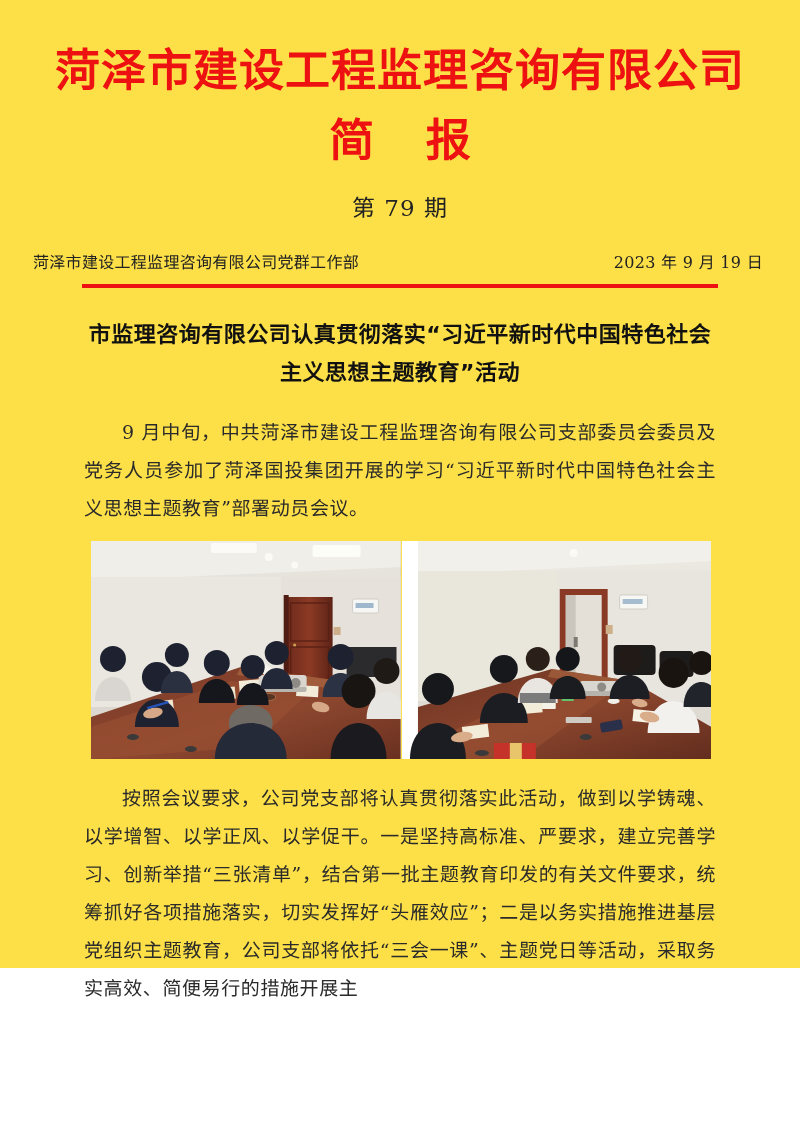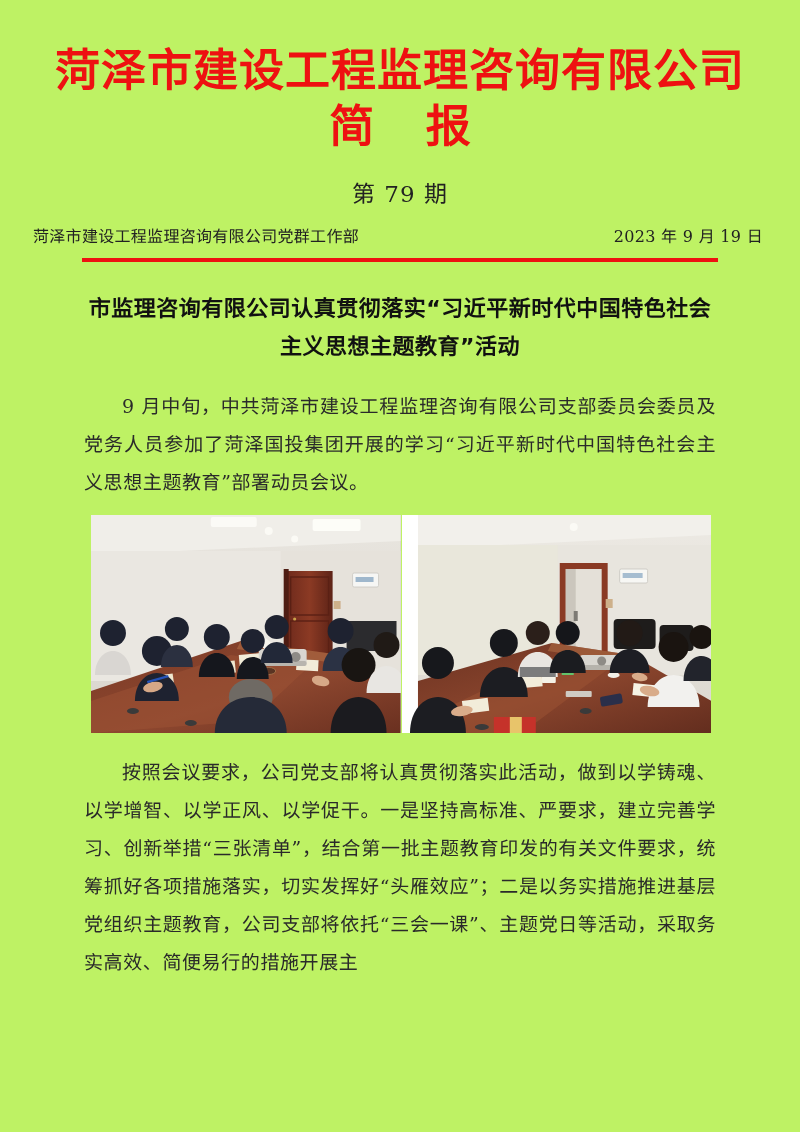--- a/index.html
+++ b/index.html
@@ -15,43 +15,43 @@
     overflow: hidden;
     font-family: "DejaVu Serif", "Liberation Serif", serif;
     color: #1a1a1a;
     -webkit-font-smoothing: antialiased;
   }
 
   .page {
     position: absolute;
     left: 0; top: 0;
     width: 800px;
-    height: 1132px;
-    background: #bef264;
+    height: 968px;
+    background: #fde047;
   }
 
   
   .masthead {
     padding-top: 46px;
   }
   .masthead-line1,
   .masthead-line2 {
     text-align: center;
     color: #ee1111;
     font-family: "DejaVu Serif", "Liberation Serif", serif;
     font-weight: 700;
     letter-spacing: 1px;
     line-height: 1.12;
   }
   .masthead-line1 {
     font-size: 45px;
   }
   .masthead-line2 {
     font-size: 45px;
-    margin-top: 6px;
+    margin-top: 20px;
     letter-spacing: 18px;
     text-indent: 18px;
   }
 
   .issue-no {
     text-align: center;
     font-size: 23px;
     margin-top: 22px;
     letter-spacing: 1px;
     color: #222;
@@ -61,21 +61,21 @@
     margin-top: 14px;
     padding: 0 33px;
     display: flex;
     justify-content: space-between;
     align-items: baseline;
     font-size: 16px;
     color: #222;
     letter-spacing: 0.3px;
   }
   .meta-dept { white-space: nowrap; }
-  .meta-date { white-space: nowrap; padding-right: 4px; }
+  .meta-date { white-space: nowrap; padding-right: 4px; margin-top: 12px; }
 
   .red-rule {
     margin: 11px 82px 0 82px;
     height: 4px;
     background: #ee1111;
   }
 
   
   .article-title {
     margin: 28px 84px 0 84px;

